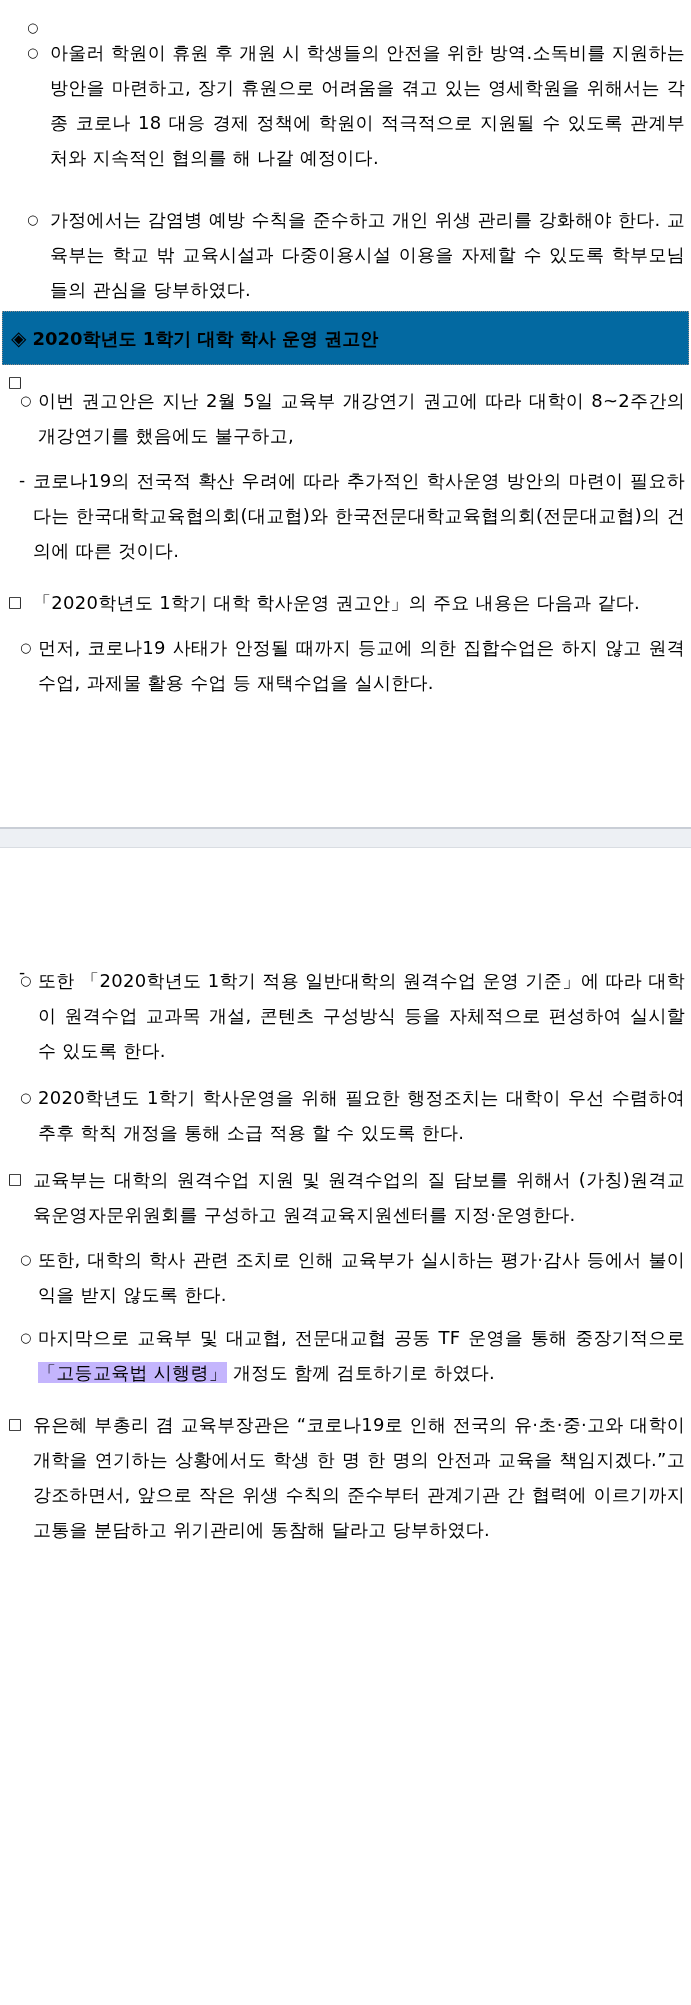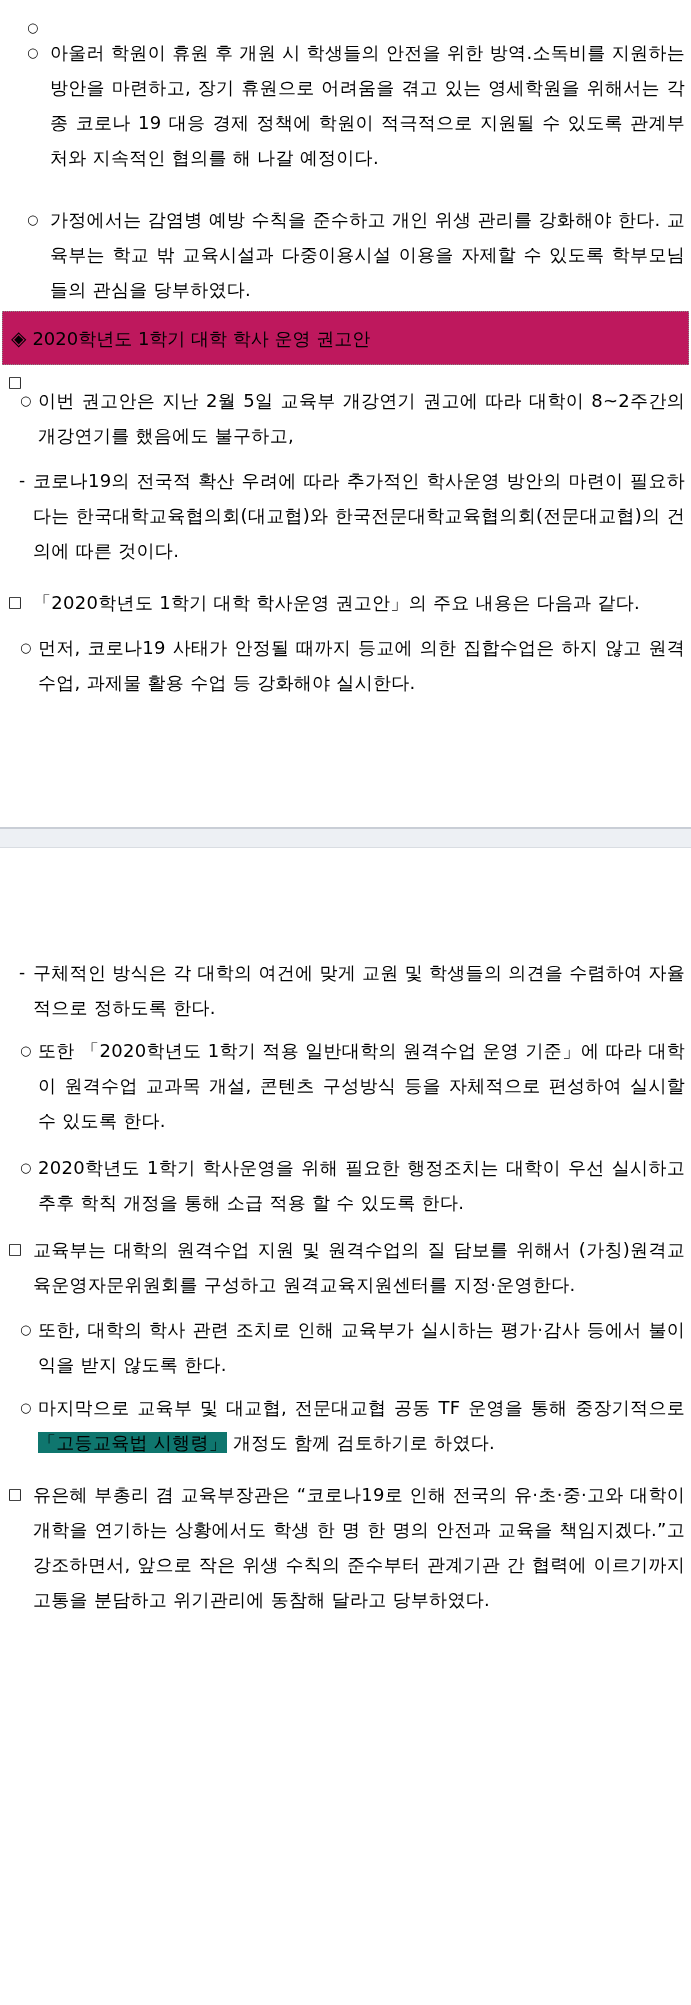--- a/index.html
+++ b/index.html
@@ -25,44 +25,44 @@
   .lv-dash > .marker{left:19px;font-size:17px;}
   
   .mb4{margin-bottom:4px;}  .mb8{margin-bottom:8px;}
   .mb10{margin-bottom:10px;}.mb12{margin-bottom:12px;}
   .mb15{margin-bottom:15px;}.mb17{margin-bottom:17px;}
   .mb18{margin-bottom:18px;}.mb25{margin-bottom:25px;}
   .mb27{margin-bottom:27px;}
   
   .notice-box{
     margin:0 2px;border:1px dotted #8a8a8a;
-    padding:9px 8px 8px 8px;background:#be185d;
+    padding:9px 8px 8px 8px;background:#0369a1;font-weight:bold;
   }
   .notice-box .box-marker{font-size:20px;margin-right:6px;}
   
   .spacer-a{height:127px;}
   .spacer-b{height:107px;}
   .page-band{
     height:18px;background:#edf0f4;
     border-top:2px solid #c9ced6;border-bottom:1px solid #d9dde2;
   }
-  .hl{background:#0f766e;}
+  .hl{background:#c4b5fd;}
 </style>
 </head>
 <body>
 
 <div class="doc">
 
   <div class="para lv-o1 mb25">
     <span class="marker">○</span>
   </div>
 
   <div class="para lv-o1 mb27">
     <span class="marker">○</span>
-    <span class="ptext">아울러 학원이 휴원 후 개원 시 학생들의 안전을 위한 방역.소독비를 지원하는 방안을 마련하고, 장기 휴원으로 어려움을 겪고 있는 영세학원을 위해서는 각종 코로나 19 대응 경제 정책에 학원이 적극적으로 지원될 수 있도록 관계부처와 지속적인 협의를 해 나갈 예정이다.</span>
+    <span class="ptext">아울러 학원이 휴원 후 개원 시 학생들의 안전을 위한 방역.소독비를 지원하는 방안을 마련하고, 장기 휴원으로 어려움을 겪고 있는 영세학원을 위해서는 각종 코로나 18 대응 경제 정책에 학원이 적극적으로 지원될 수 있도록 관계부처와 지속적인 협의를 해 나갈 예정이다.</span>
   </div>
 
   <div class="para lv-o1 mb4">
     <span class="marker">○</span>
     <span class="ptext">가정에서는 감염병 예방 수칙을 준수하고 개인 위생 관리를 강화해야 한다. 교육부는 학교 밖 교육시설과 다중이용시설 이용을 자제할 수 있도록 학부모님들의 관심을 당부하였다.</span>
   </div>
 
   <div class="notice-box mb15">
     <span class="box-marker">◈</span><span>2020학년도 1학기 대학 학사 운영 권고안</span>
   </div>
@@ -81,40 +81,39 @@
     <span class="ptext">코로나19의 전국적 확산 우려에 따라 추가적인 학사운영 방안의 마련이 필요하다는 한국대학교육협의회(대교협)와 한국전문대학교육협의회(전문대교협)의 건의에 따른 것이다.</span>
   </div>
 
   <div class="para lv-sq mb10">
     <span class="marker">□</span>
     <span class="ptext">「2020학년도 1학기 대학 학사운영 권고안」의 주요 내용은 다음과 같다.</span>
   </div>
 
   <div class="para lv-o2">
     <span class="marker">○</span>
-    <span class="ptext">먼저, 코로나19 사태가 안정될 때까지 등교에 의한 집합수업은 하지 않고 원격수업, 과제물 활용 수업 등 강화해야 실시한다.</span>
+    <span class="ptext">먼저, 코로나19 사태가 안정될 때까지 등교에 의한 집합수업은 하지 않고 원격수업, 과제물 활용 수업 등 재택수업을 실시한다.</span>
   </div>
 
   <div class="spacer-a"></div>
   <div class="page-band"></div>
   <div class="spacer-b"></div>
 
   <div class="para lv-dash mb8">
     <span class="marker">-</span>
-    <span class="ptext">구체적인 방식은 각 대학의 여건에 맞게 교원 및 학생들의 의견을 수렴하여 자율적으로 정하도록 한다.</span>
   </div>
 
   <div class="para lv-o2 mb12">
     <span class="marker">○</span>
     <span class="ptext">또한 「2020학년도 1학기 적용 일반대학의 원격수업 운영 기준」에 따라 대학이 원격수업 교과목 개설, 콘텐츠 구성방식 등을 자체적으로 편성하여 실시할 수 있도록 한다.</span>
   </div>
 
   <div class="para lv-o2 mb12">
     <span class="marker">○</span>
-    <span class="ptext">2020학년도 1학기 학사운영을 위해 필요한 행정조치는 대학이 우선 실시하고 추후 학칙 개정을 통해 소급 적용 할 수 있도록 한다.</span>
+    <span class="ptext">2020학년도 1학기 학사운영을 위해 필요한 행정조치는 대학이 우선 수렴하여 추후 학칙 개정을 통해 소급 적용 할 수 있도록 한다.</span>
   </div>
 
   <div class="para lv-sq mb10">
     <span class="marker">□</span>
     <span class="ptext">교육부는 대학의 원격수업 지원 및 원격수업의 질 담보를 위해서 (가칭)원격교육운영자문위원회를 구성하고 원격교육지원센터를 지정·운영한다.</span>
   </div>
 
   <div class="para lv-o2 mb8">
     <span class="marker">○</span>
     <span class="ptext">또한, 대학의 학사 관련 조치로 인해 교육부가 실시하는 평가·감사 등에서 불이익을 받지 않도록 한다.</span>

